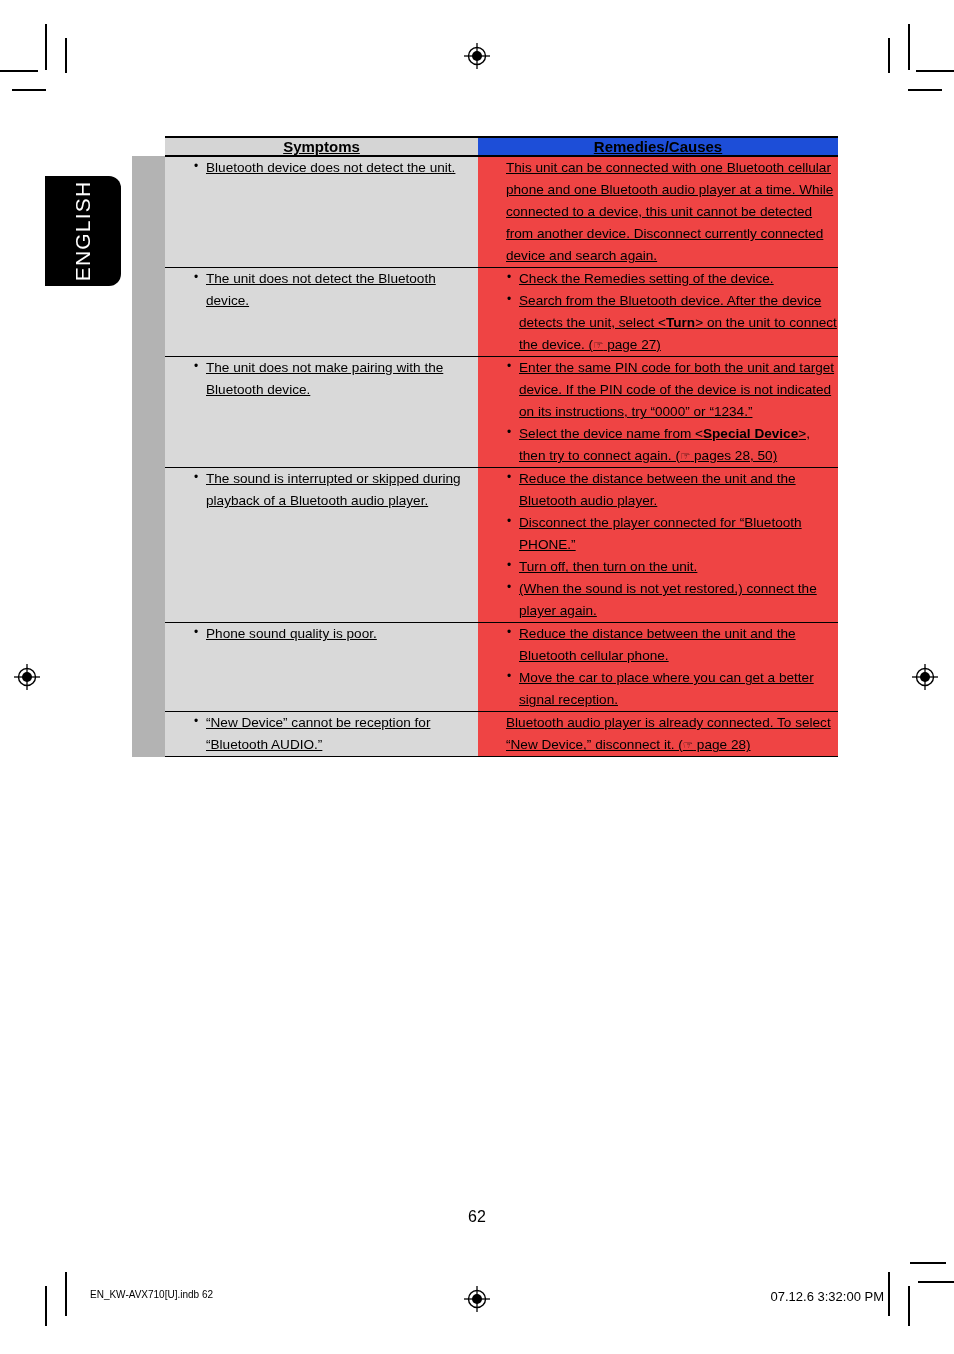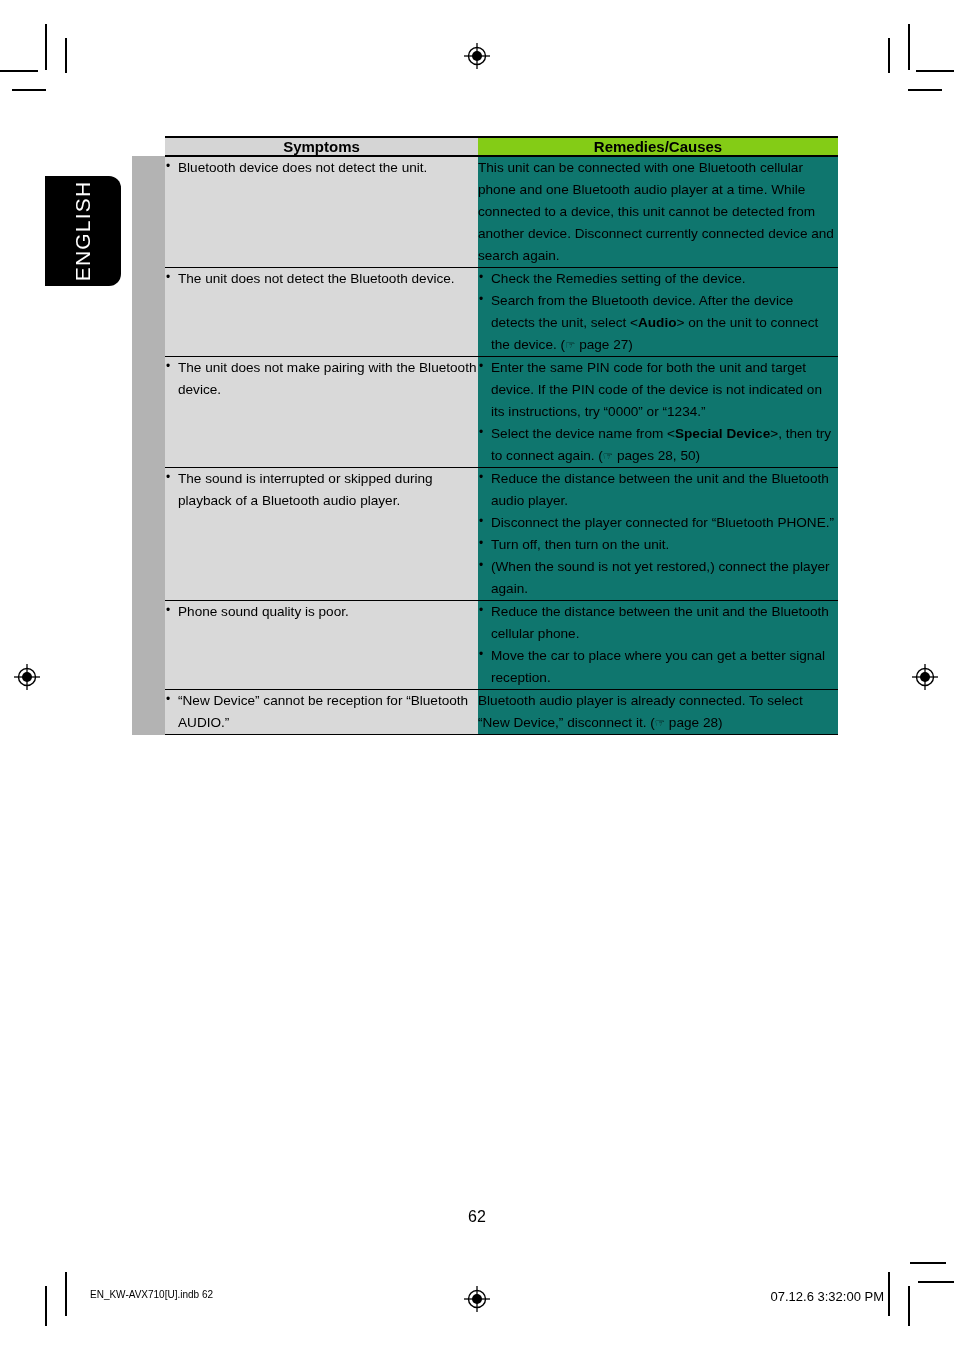--- a/index.html
+++ b/index.html
@@ -43,20 +43,21 @@
     letter-spacing: 1.2px;
     font-family: "Liberation Sans", sans-serif;
   }
 
   
   .table-wrap {
     position: absolute;
     left: 132px;
     top: 136px;
     width: 706px;
+    text-decoration: underline;
   }
 
   
   .side-strip {
     position: absolute;
     left: 0px;
     top: 46px;
     width: 33px;
     bottom: 0px;
     background: #b3b3b3;
@@ -92,40 +93,41 @@
   .hdr-strip { background: #ffffff; border: none; }
   .hdr-cell {
     background: #d5d5d5;
     text-align: center;
     font-size: 15px;
     font-weight: bold;
     padding: 10px 6px 9px 6px;
     border-top: 2.5px solid #000;
     border-bottom: 2.5px solid #000;
   }
-  .hdr-cell.rem { background: #84cc16; }
+  .hdr-cell.rem { background: #1d4ed8; }
 
   
   td.strip-cell { background: #b3b3b3; border: none; padding: 0; }
   td.sym {
     background: #d9d9d9;
     padding: 7px 10px 9px 8px;
     border-bottom: 1.4px solid #000;
   }
   td.rem {
-    background: #0f766e;
+    background: #ef4444;
     padding: 7px 4px 9px 10px;
     border-bottom: 1.4px solid #000;
   }
   tr.last td.sym, tr.last td.rem { border-bottom: 2.8px solid #000; }
   tr.last td.strip-cell { border-bottom: 2.8px solid #000; }
 
   .cell-text {
     font-size: 13.6px;
     line-height: 1.62;
+    margin-left: 28px;
   }
   ul.bl {
     margin: 0;
     padding: 0;
     list-style: none;
   }
   ul.bl > li {
     position: relative;
     padding-left: 13px;
     margin: 0 0 0 0;
@@ -266,21 +268,21 @@
             <div class="cell-text">
               <ul class="bl">
                 <li>The unit does not detect the Bluetooth device.</li>
               </ul>
             </div>
           </td>
           <td class="rem">
             <div class="cell-text">
               <ul class="bl">
                 <li><span>Check the Remedies setting of the device.</span></li>
-                <li><span>Search from the Bluetooth device. After the device detects the unit, select &lt;</span><span class="bold">Audio</span><span>&gt; on the unit to connect the device. (</span><span class="hand">☞</span><span> page 27)</span></li>
+                <li><span>Search from the Bluetooth device. After the device detects the unit, select &lt;</span><span class="bold">Turn</span><span>&gt; on the unit to connect the device. (</span><span class="hand">☞</span><span> page 27)</span></li>
               </ul>
             </div>
           </td>
         </tr>
         <tr>
           <td class="strip-cell"></td>
           <td class="sym">
             <div class="cell-text">
               <ul class="bl">
                 <li>The unit does not make pairing with the Bluetooth device.</li>

